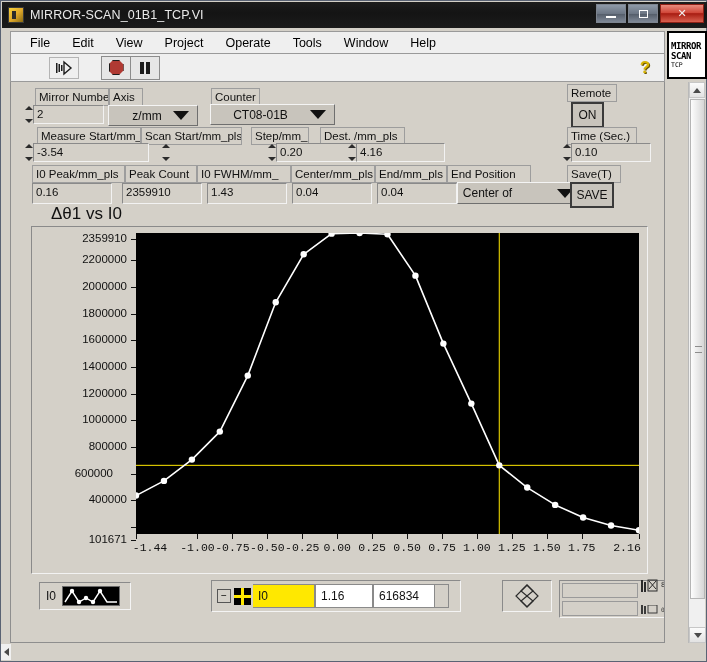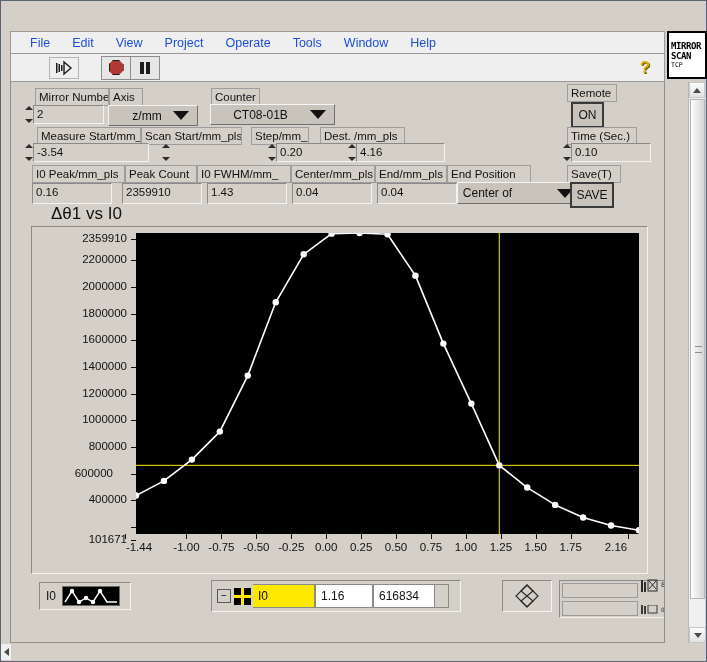--- a/index.html
+++ b/index.html
@@ -27,21 +27,21 @@
     background:linear-gradient(180deg,#8e99a8 0%,#6c7684 50%,#525b68 51%,#7f8896 100%);}
   .wb.close{background:linear-gradient(180deg,#e98c7e 0%,#d1483a 45%,#a81d12 51%,#d9604f 100%);
     border-color:#8f2016;width:44px;}
   .wb .mini{display:block;width:10px;height:2px;background:#fff;margin-top:7px;}
   .wb .sq{display:block;width:9px;height:8px;border:1.5px solid #fff;box-sizing:border-box;}
 
   
   .menubar{position:absolute;left:9px;top:30px;width:655px;height:23px;
     background:#efefef;border:1px solid #9a9a9a;box-sizing:border-box;
     display:flex;align-items:center;padding-left:8px;gap:0px;}
-  .menubar .mi{font-size:12.5px;color:#1d4ed8;padding:2px 11px;white-space:nowrap;}
+  .menubar .mi{font-size:12.5px;color:#000000;padding:2px 11px;white-space:nowrap;}
   .toolbar{position:absolute;left:9px;top:53px;width:655px;height:28px;
     background:#efefef;border:1px solid #9a9a9a;border-top:none;box-sizing:border-box;
     display:flex;align-items:center;}
   .tbtn{width:30px;height:22px;border:1px solid #b4b4b4;box-sizing:border-box;background:#efefef;
     display:flex;align-items:center;justify-content:center;margin-left:4px;}
   .tgroup{display:flex;margin-left:22px;border:1px solid #8c8c8c;}
   .tgroup .tb2{width:28px;height:22px;background:#e6e6e6;border-right:1px solid #8c8c8c;
     display:flex;align-items:center;justify-content:center;}
   .tgroup .tb2:last-child{border-right:none;}
   .octagon{width:13px;height:13px;background:#b03a33;border:1.5px solid #1c1c1c;
@@ -146,20 +146,33 @@
   .tri.dn{border-top:5px solid #4a4a4a;}
   .tri.lf{border-left:none;border-right:5px solid #4a4a4a;border-top:4px solid transparent;border-bottom:4px solid transparent;}
 </style>
 </head>
 <body>
 
 <div class="desktop"></div>
 
 <div class="window">
 
+  <div class="titlebar">
+    <div class="title-ico"></div>
+    <div class="title-txt">MIRROR-SCAN_01B1_TCP.VI</div>
+    <div class="wbtns">
+      <div class="wb">
+          <span class="mini"></span>
+        </div>
+      <div class="wb">
+          <span class="sq"></span>
+        </div>
+      <div class="wb close">✕</div>
+    </div>
+  </div>
 
   <div class="menubar">
     <div class="mi">File</div>
     <div class="mi">Edit</div>
     <div class="mi">View</div>
     <div class="mi">Project</div>
     <div class="mi">Operate</div>
     <div class="mi">Tools</div>
     <div class="mi">Window</div>
     <div class="mi">Help</div>
@@ -327,21 +340,21 @@
             <circle cx="307.3888888888889" cy="110.61845535392845" r="3.2" fill="#ffffff"></circle>
             <circle cx="335.3333333333333" cy="170.59882058542078" r="3.2" fill="#ffffff"></circle>
             <circle cx="363.2777777777777" cy="232.33407801388603" r="3.2" fill="#ffffff"></circle>
             <circle cx="391.2222222222222" cy="254.57133190951004" r="3.2" fill="#ffffff"></circle>
             <circle cx="419.16666666666663" cy="271.89899297638556" r="3.2" fill="#ffffff"></circle>
             <circle cx="447.11111111111114" cy="284.5615145252562" r="3.2" fill="#ffffff"></circle>
             <circle cx="475.05555555555554" cy="292.55889655612185" r="3.2" fill="#ffffff"></circle>
             <circle cx="503" cy="297.2240360741268" r="3.2" fill="#ffffff"></circle>
           </svg>
       </div>
-      <div id="xaxis" style="position:absolute;left:93px;top:307px;width:503px;height:26px;">
+      <div id="xaxis" style="position:absolute;left:104px;top:307px;width:503px;height:26px;font-family:Liberation Mono, monospace;">
           <div class="xtick" style="left: 0px; top: 0px;"></div>
           <div class="xlab" style="left: 14px; top: 7px;">-1.44</div>
           <div class="xtick" style="left: 61.4778px; top: 0px;"></div>
           <div class="xlab" style="left: 61.4778px; top: 7px;">-1.00</div>
           <div class="xtick" style="left: 96.4083px; top: 0px;"></div>
           <div class="xlab" style="left: 96.4083px; top: 7px;">-0.75</div>
           <div class="xtick" style="left: 131.339px; top: 0px;"></div>
           <div class="xlab" style="left: 131.339px; top: 7px;">-0.50</div>
           <div class="xtick" style="left: 166.269px; top: 0px;"></div>
           <div class="xlab" style="left: 166.269px; top: 7px;">-0.25</div>

